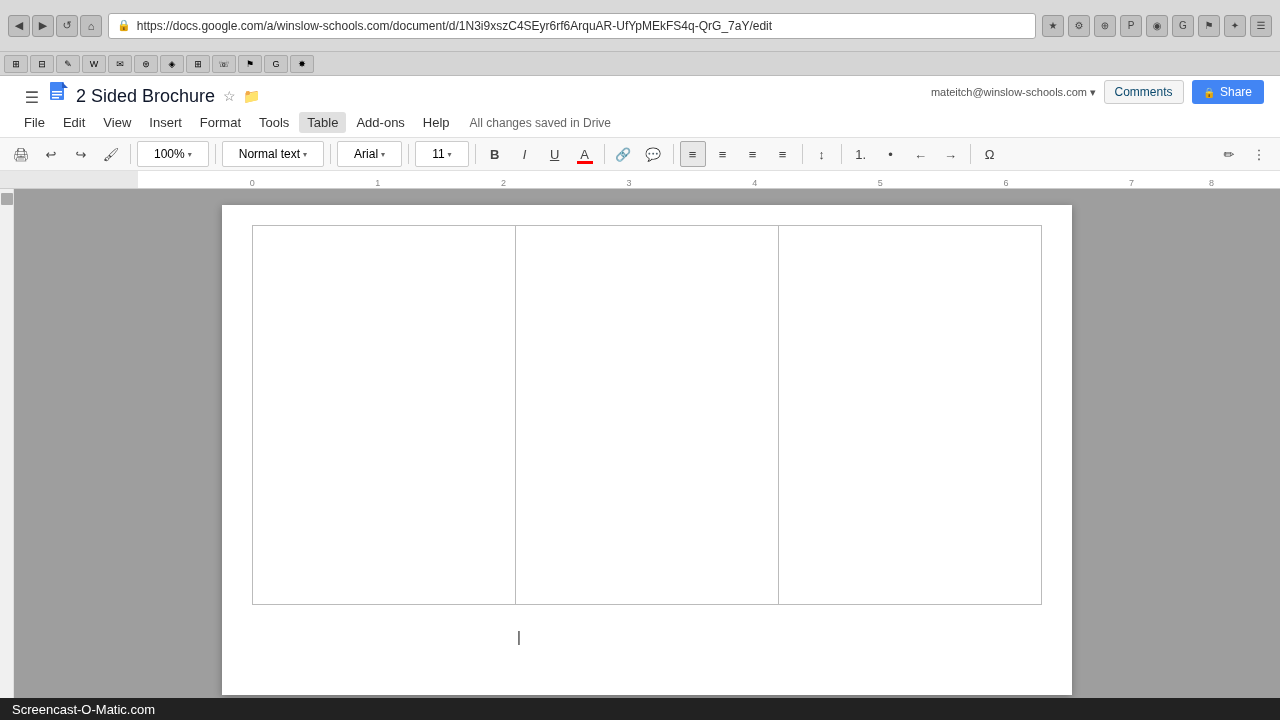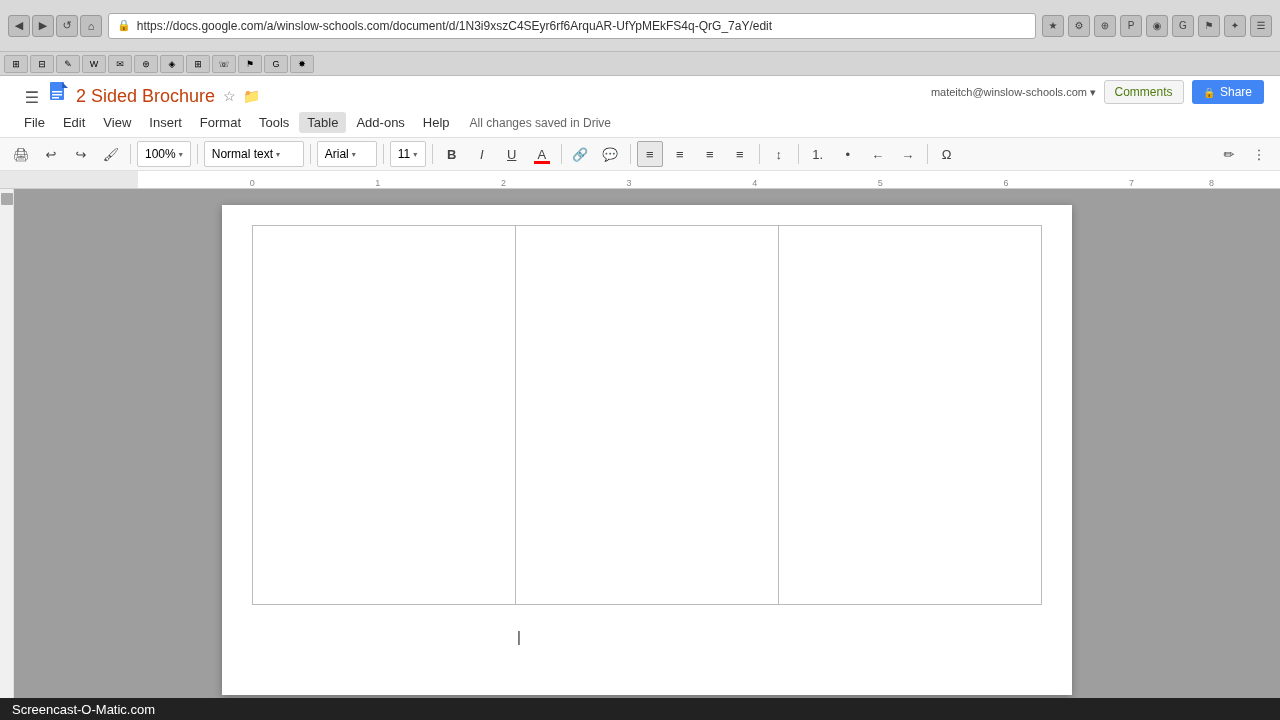--- a/index.html
+++ b/index.html
@@ -94,35 +94,35 @@
     }
     .doc-title-row {
       display: flex;
       align-items: center;
       gap: 8px;
       margin-bottom: 2px;
     }
     .doc-title {
       font-size: 18px;
       font-weight: 400;
-      color: #c2410c;
+      color: #0f172a;
     }
     .doc-title-icon {
       font-size: 14px;
       color: #777;
       cursor: pointer;
     }
     .comments-btn {
       background: #f5f5f5;
       border: 1px solid #ccc;
       border-radius: 3px;
       padding: 4px 10px;
       font-size: 12px;
       cursor: pointer;
-      color: #4d7c0f;
+      color: #0c4a6e;
     }
     .share-btn {
       background: #4285f4;
       border: none;
       border-radius: 3px;
       padding: 5px 12px;
       font-size: 12px;
       cursor: pointer;
       color: white;
       display: flex;
@@ -171,21 +171,21 @@
       background: #ccc;
       margin: 0 2px;
     }
     .fmt-dropdown {
       display: flex;
       align-items: center;
       border: 1px solid #ccc;
       border-radius: 2px;
       background: white;
       height: 26px;
-      padding: 0 7px;
+      padding: 0 16px;
       font-size: 12px;
       cursor: pointer;
       gap: 3px;
     }
     .fmt-caret {
       font-size: 8px;
       color: #666;
     }
     .fmt-bold { font-weight: bold; }
     .fmt-italic { font-style: italic; }

